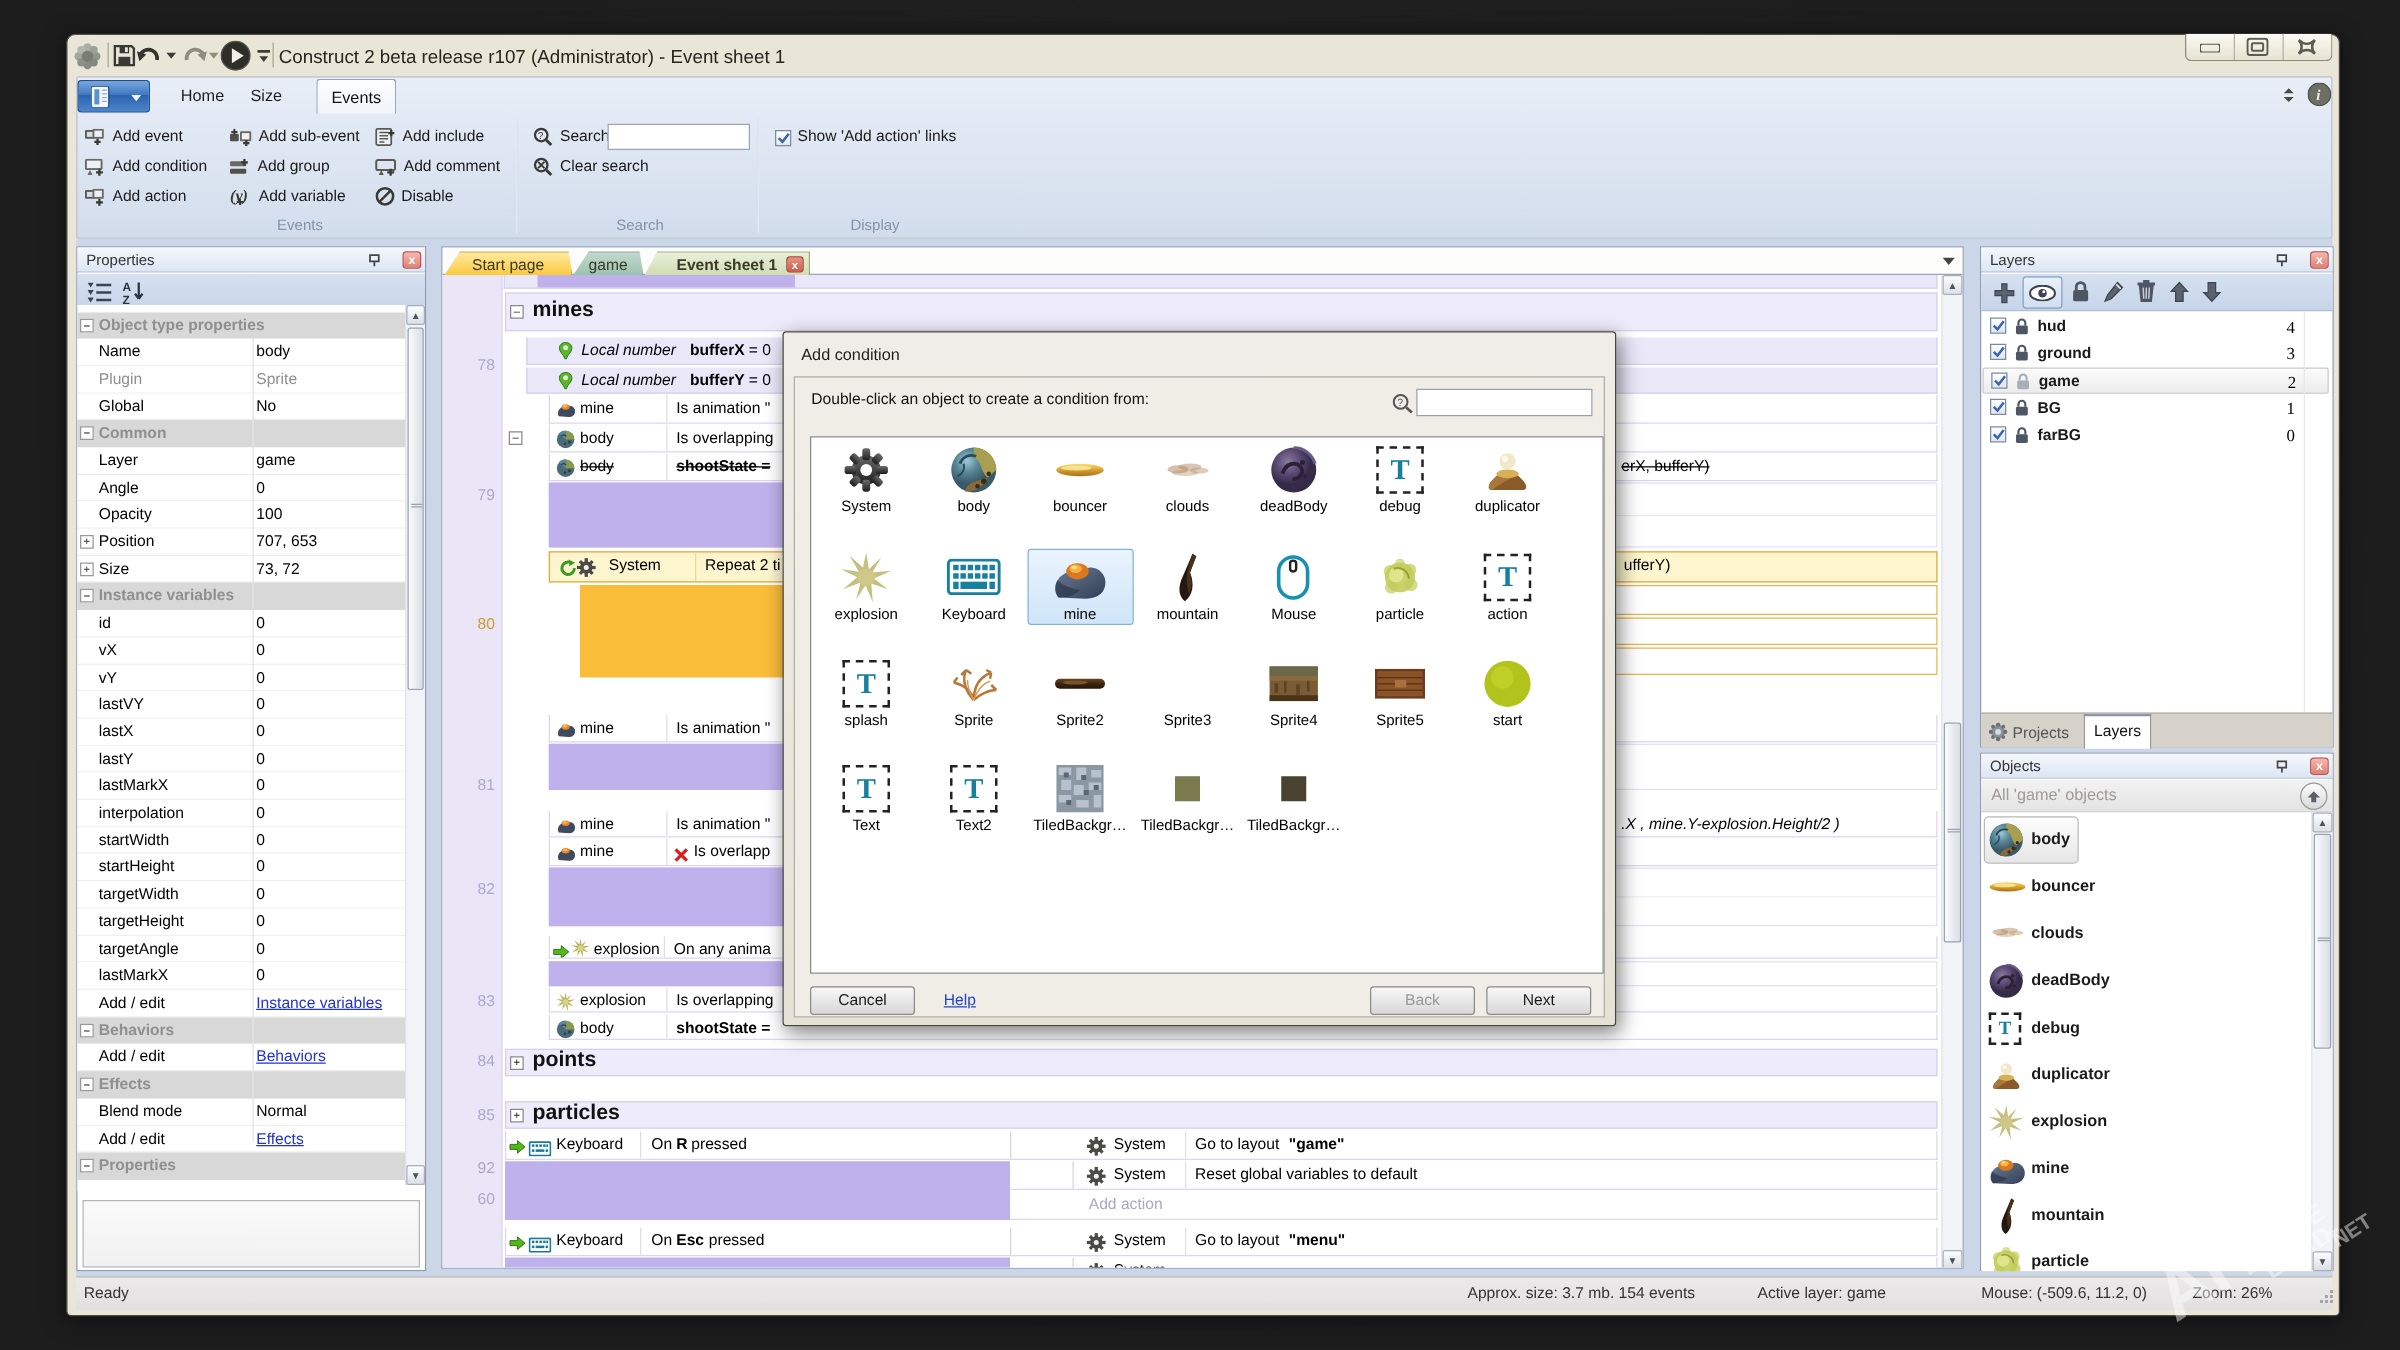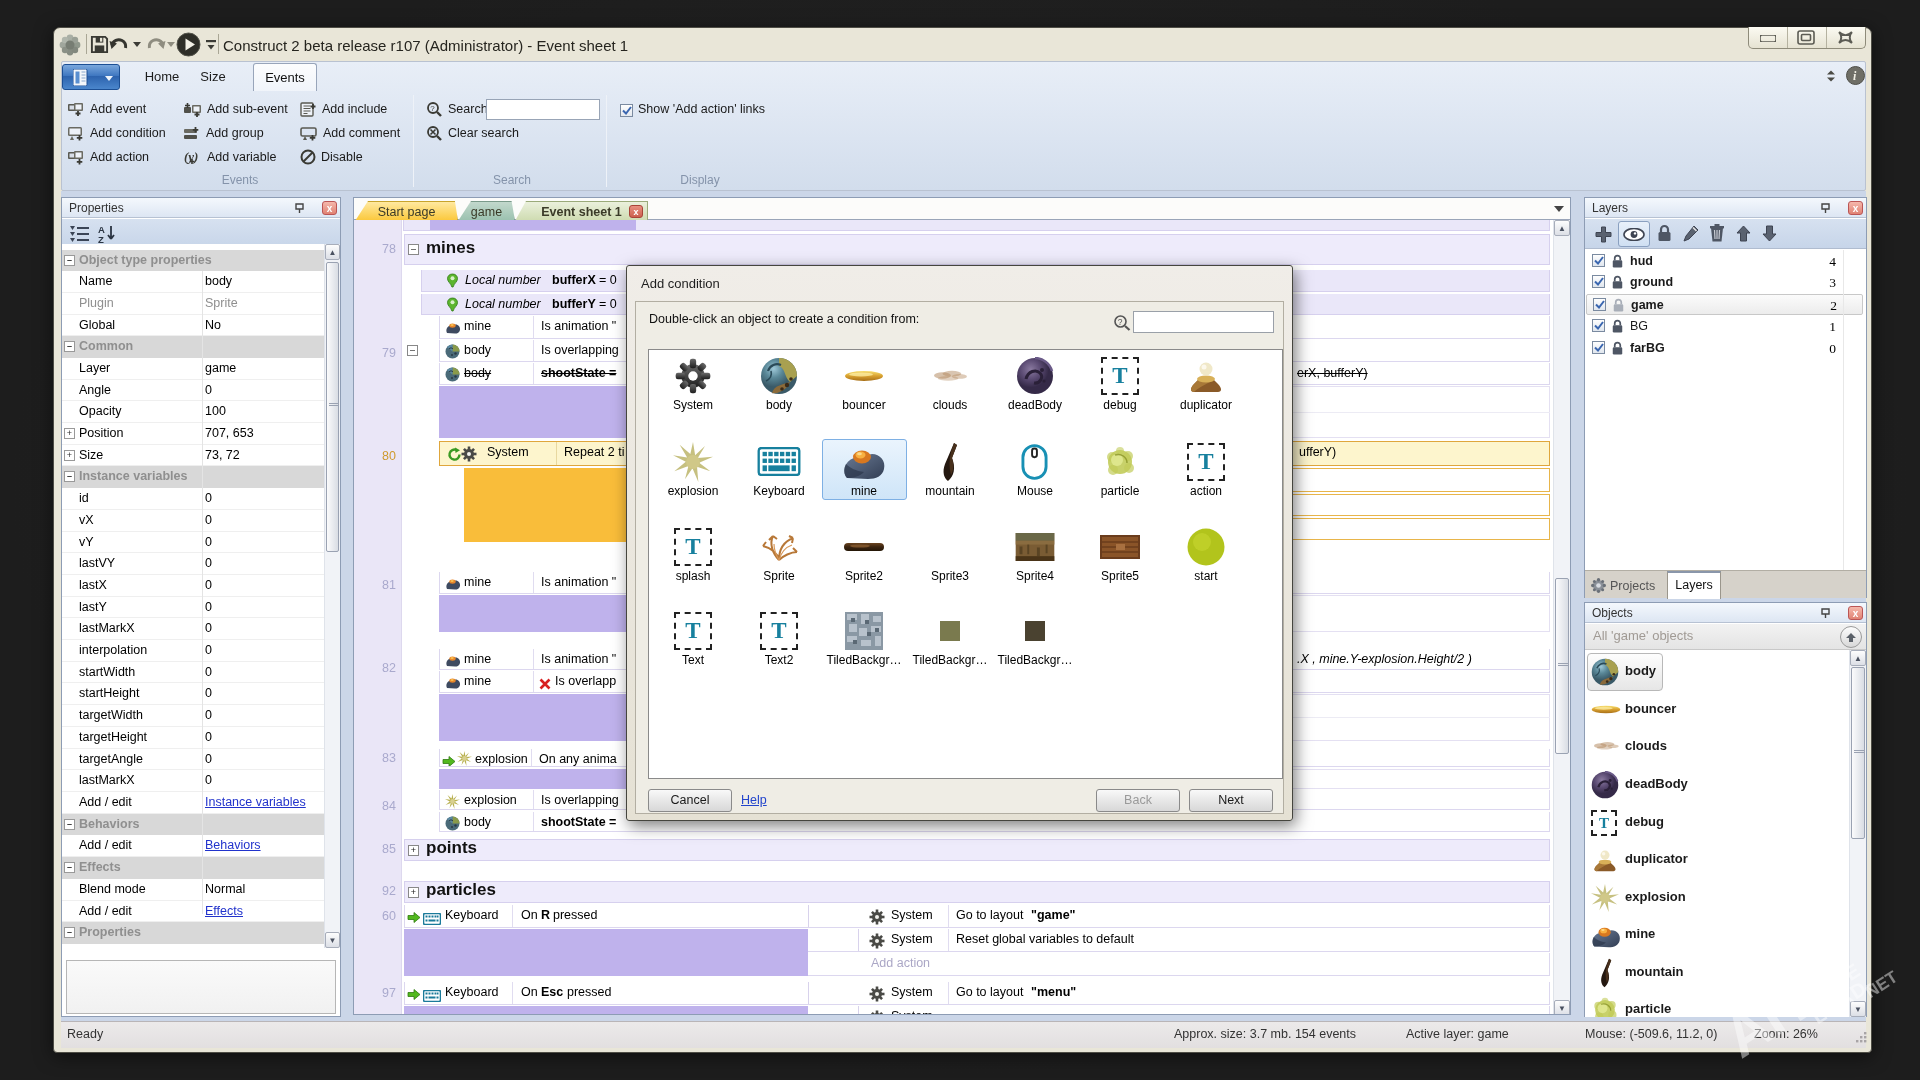--- a/index.html
+++ b/index.html
@@ -41,21 +41,21 @@
 
 .prow { position:absolute; left:0; width:262px; height:22px; font-size:12.5px; line-height:21px; background:#fff; border-bottom:1px solid #efefef; }
 .prow .lab { position:absolute; left:17px; top:0; }
 .prow .val { position:absolute; left:143px; top:0; }
 .pcat { position:absolute; left:0; width:262px; height:22px; background:#d8d8d8; font-size:12.5px; font-weight:bold; color:#8f8f8f; line-height:21px; }
 .pcat .lab { position:absolute; left:17px; }
 .pmbox { position:absolute; left:2px; top:5px; width:11px; height:11px; background:#fff; border:1px solid #999; font-size:9px; line-height:9px; text-align:center; color:#333; }
 .plink { color:#2233cc; text-decoration:underline; }
 
 .etab { position:absolute; top:3px; height:20px; font-size:12.5px; line-height:20px; text-align:center; color:#3a3a28; }
-.enum { position:absolute; width:40px; text-align:right; font-size:12.5px; color:#a9a9cd; }
+.enum { position:absolute; width:40px; text-align:right; font-size:12.5px; color:#a9a9cd;margin-top:43px; }
 .ghead { position:absolute; background:#eeebfb; border:1px solid #d6d0ee; }
 .ghead .pm { position:absolute; left:3px; top:5px; width:11px; height:11px; background:#fff; border:1px solid #888; font-size:9px; line-height:9px; text-align:center; color:#222; }
 .ghead .gt { position:absolute; left:21px; top:-2px; font-size:17px; font-weight:bold; color:#111; }
 .ei { position:absolute; }
 .sel80 { background:#fdf5cd !important; border:1px solid #dfa63c !important; }
 .crow { position:absolute; background:#fff; border:1px solid #dcd7ef; border-top:none; font-size:12.5px; white-space:nowrap; overflow:hidden; }
 .vrow { position:absolute; background:#eae7f9; border:1px solid #d6d0ee; border-top:none; font-size:12.5px; white-space:nowrap; overflow:hidden; }
 .acmargin { position:absolute; background:#bfb2ec; }
 
 #dlg { position:absolute; left:626px; top:265px; width:667px; height:556px; background:linear-gradient(#f0ede8,#e5e1d4); border:1px solid #45453e; border-radius:3px; box-shadow:3px 5px 16px rgba(0,0,0,0.5); }
@@ -832,21 +832,21 @@
           <div class="lrow" style="top:118px;width:277px">
             <span class="abs" style="left:6px;top:3px;width:13px;height:13px;background:linear-gradient(#fefefe,#e0e6ee);border:1px solid #7a8aa0">
               <svg style="position:absolute;left:1px;top:1px" width="10" height="9" viewBox="0 0 10 9">
                 <path d="M1 4.5 L4 7.5 L9 1" fill="none" stroke="#3a66b0" stroke-width="2"></path>
               </svg>
             </span>
             <svg class="abs" style="left:25px;top:3px" width="13" height="15" viewBox="0 0 15 19">
               <rect x="1.5" y="8" width="12" height="9" rx="1.5" fill="#4e5664"></rect>
               <path d="M4 8 V5.5 a3.5 3.5 0 0 1 7 0 V8" fill="none" stroke="#4e5664" stroke-width="2.2"></path>
             </svg>
-            <span class="abs" style="left:44px;font-weight:normal;color:#1a1a1a">BG</span>
+            <span class="abs" style="left:44px;font-weight:bold;color:#1a1a1a">BG</span>
             <span class="abs" style="left:230px;width:20px;text-align:right;font-family:'Liberation Serif',serif;font-size:13.5px">1</span>
           </div>
           <div class="lrow" style="top:140px;width:277px">
             <span class="abs" style="left:6px;top:3px;width:13px;height:13px;background:linear-gradient(#fefefe,#e0e6ee);border:1px solid #7a8aa0">
               <svg style="position:absolute;left:1px;top:1px" width="10" height="9" viewBox="0 0 10 9">
                 <path d="M1 4.5 L4 7.5 L9 1" fill="none" stroke="#3a66b0" stroke-width="2"></path>
               </svg>
             </span>
             <svg class="abs" style="left:25px;top:3px" width="13" height="15" viewBox="0 0 15 19">
               <rect x="1.5" y="8" width="12" height="9" rx="1.5" fill="#4e5664"></rect>
@@ -1274,21 +1274,21 @@
               <rect x="22" y="20" width="4" height="4"></rect>
             </g>
           </svg>
           <div class="cell" style="left:172px;top:303px">TiledBackgr…</div>
           <div class="abs" style="left:291px;top:271px;width:20px;height:20px;background:#7a7a4e"></div>
           <div class="cell" style="left:258px;top:303px">TiledBackgr…</div>
           <div class="abs" style="left:376px;top:271px;width:20px;height:20px;background:#4a4230"></div>
           <div class="cell" style="left:343px;top:303px">TiledBackgr…</div>
         </div>
         <div class="dbtn" style="left:12px;top:487px;width:84px;line-height:21px">Cancel</div>
-        <div class="abs" style="left:105px;top:491px;font-size:12.5px;color:#2244cc;text-decoration:underline">Help</div>
+        <div class="abs" style="left:119px;top:491px;font-size:12.5px;color:#2244cc;text-decoration:underline">Help</div>
         <div class="dbtn" style="left:460px;top:487px;width:84px;line-height:21px;color:#9a9a9a">Back</div>
         <div class="dbtn" style="left:553px;top:487px;width:84px;line-height:21px">Next</div>
       </div>
     </div>
     <div id="wm2" style="position:absolute;left:0;top:0;width:1920px;height:1080px;pointer-events:none;overflow:hidden">
       <div class="abs" style="left:1746px;top:1009px;font-size:58px;line-height:58px;font-weight:bold;color:rgba(255,255,255,0.45);transform:rotate(-33deg);transform-origin:0 100%;letter-spacing:-1px">AH-</div>
       <div class="abs" style="left:1814px;top:989px;font-size:20px;line-height:21px;font-weight:bold;color:rgba(255,255,255,0.45);transform:rotate(-33deg);transform-origin:0 100%;letter-spacing:2px">FREE</div>
       <div class="abs" style="left:1820px;top:1007px;font-size:20px;line-height:21px;font-weight:bold;color:rgba(255,255,255,0.45);transform:rotate(-33deg);transform-origin:0 100%;letter-spacing:1px">LOAD-</div>
       <div class="abs" style="left:1872px;top:984px;font-size:17px;line-height:17px;font-weight:bold;color:rgba(255,255,255,0.45);transform:rotate(-33deg);transform-origin:0 100%">NET</div>
       <svg class="abs" style="left:1798px;top:944px" width="44" height="56" viewBox="0 0 44 56">

